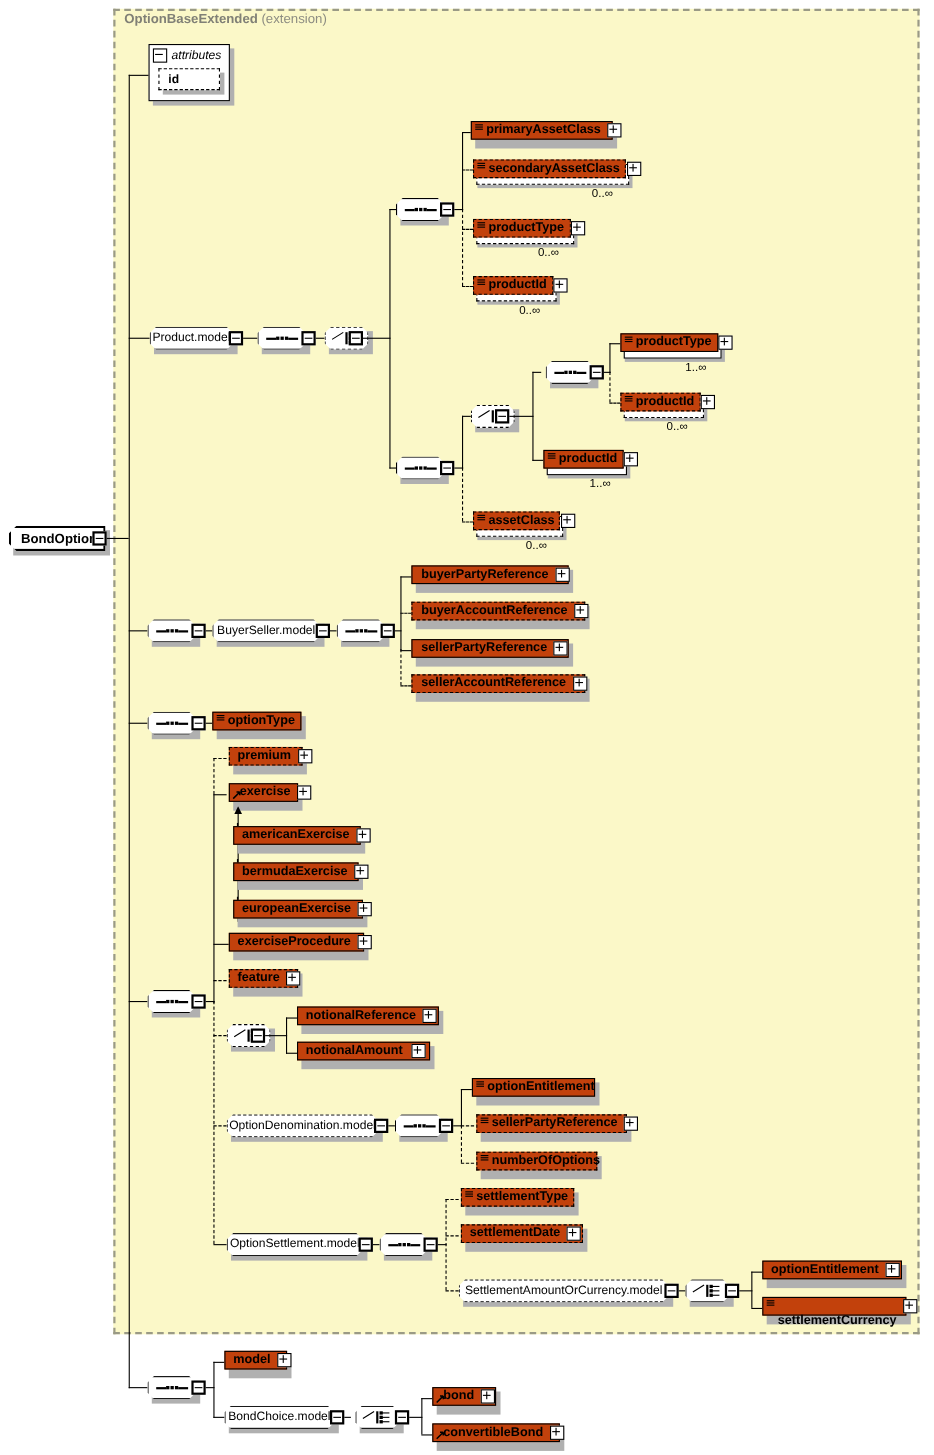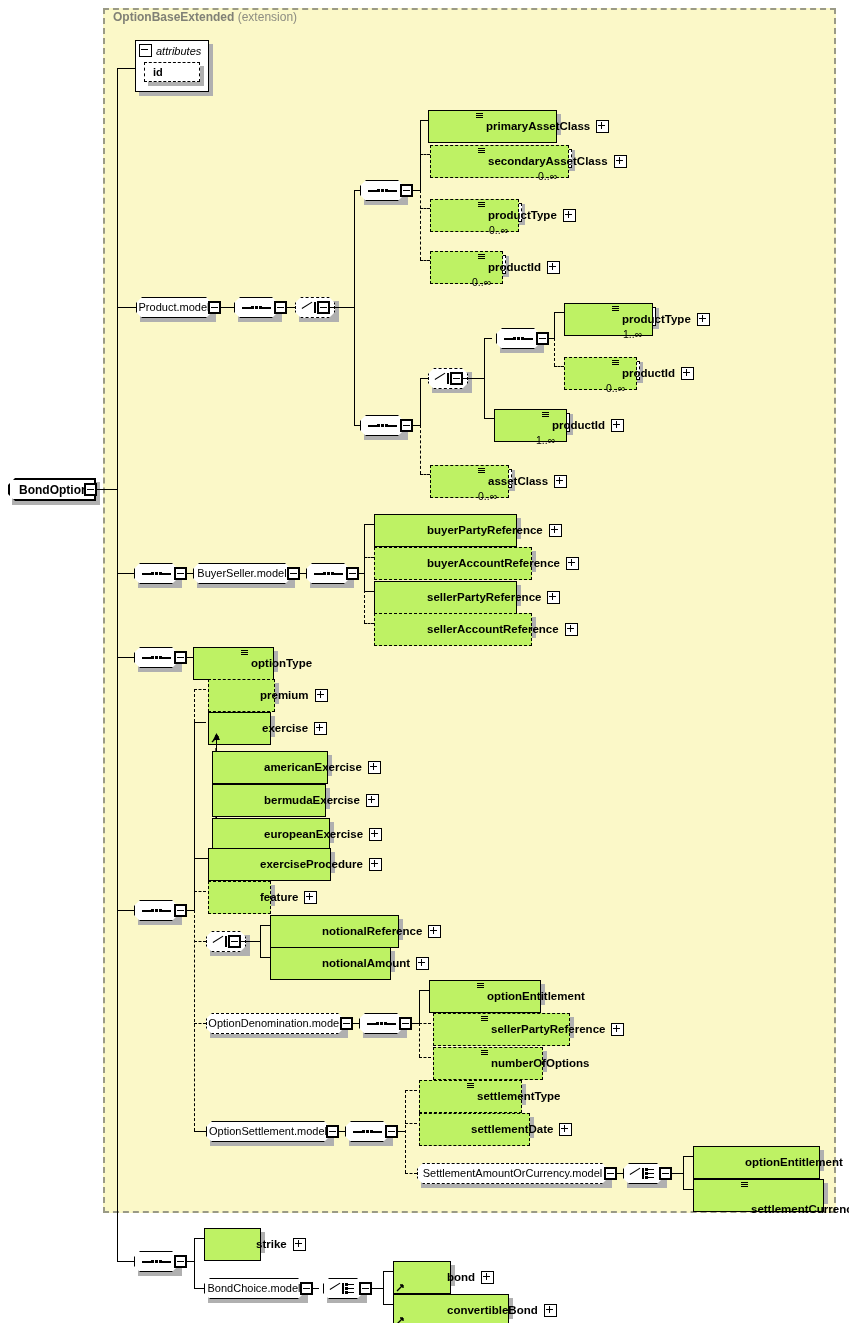--- a/index.html
+++ b/index.html
@@ -16,22 +16,22 @@
   .lnh{height:1px;}
   .lnv{width:1px;}
   .dln{position:absolute;border-color:#000;}
   .dlnh{border-top:1px dashed #000;height:0;}
   .dlnv{border-left:1px dashed #000;width:0;}
 
   
   .sh{position:absolute;background:#b0b0b0;}
 
   
-  .el{position:absolute;box-sizing:border-box;background:#bef264;border:1px solid #000;
-      display:flex;align-items:center;height:33px;white-space:nowrap;padding-left:44px;}
+  .el{position:absolute;box-sizing:border-box;background:#c2410c;border:1px solid #000;
+      display:flex;align-items:center;height:17px;white-space:nowrap;}
   .el.dash{border:1px dashed #000;}
   .el .nm{font-size:11.5px;font-weight:bold;color:#000;padding:0 4px;line-height:1;}
   .tico{display:inline-block;width:7px;height:9px;margin-left:3px;margin-right:-1px;
         position:relative;flex:none;align-self:flex-start;margin-top:2px;}
   .tico i{position:absolute;left:0;width:7px;height:1px;background:#000;}
   .tico i:nth-child(1){top:0;}
   .tico i:nth-child(2){top:2px;}
   .tico i:nth-child(3){top:4px;}
   .exp{flex:none;width:11px;height:11px;border:1px solid #000;background:#fff;position:relative;
        margin-right:3px;margin-left:2px;}
@@ -697,21 +697,21 @@
       <span class="bar" style="left:21px;width:9px;"></span>
     </span>
   </div>
   <div class="mbtn" style="left:174px;top:1255px;"></div>
   <div class="ln lnh" style="left:187px;top:1261px;width:8px;"></div>
   <div class="ln lnv" style="left:194px;top:1238px;height:51px;"></div>
 
   <div class="ln lnh" style="left:194px;top:1238px;width:10px;"></div>
   <div class="sh" style="left:208px;top:1232px;width:57px;height:21px;"></div>
   <div class="el" style="left:204px;top:1228px;width:57px;">
-    <span class="nm" style="flex:1;padding-left:7px;">strike</span>
+    <span class="nm" style="flex:1;padding-left:7px;">model</span>
     <span class="exp plus"></span>
   </div>
 
   <div class="ln lnh" style="left:194px;top:1288px;width:10px;"></div>
   <div class="sh" style="left:208px;top:1282px;width:100px;height:21px;"></div>
   <div class="grp" style="left:204px;top:1278px;width:100px;">
     <span class="gl">BondChoice.model</span>
   </div>
   <div class="mbtn" style="left:300px;top:1282px;"></div>
   <div class="ln lnh" style="left:313px;top:1288px;width:6px;"></div>

